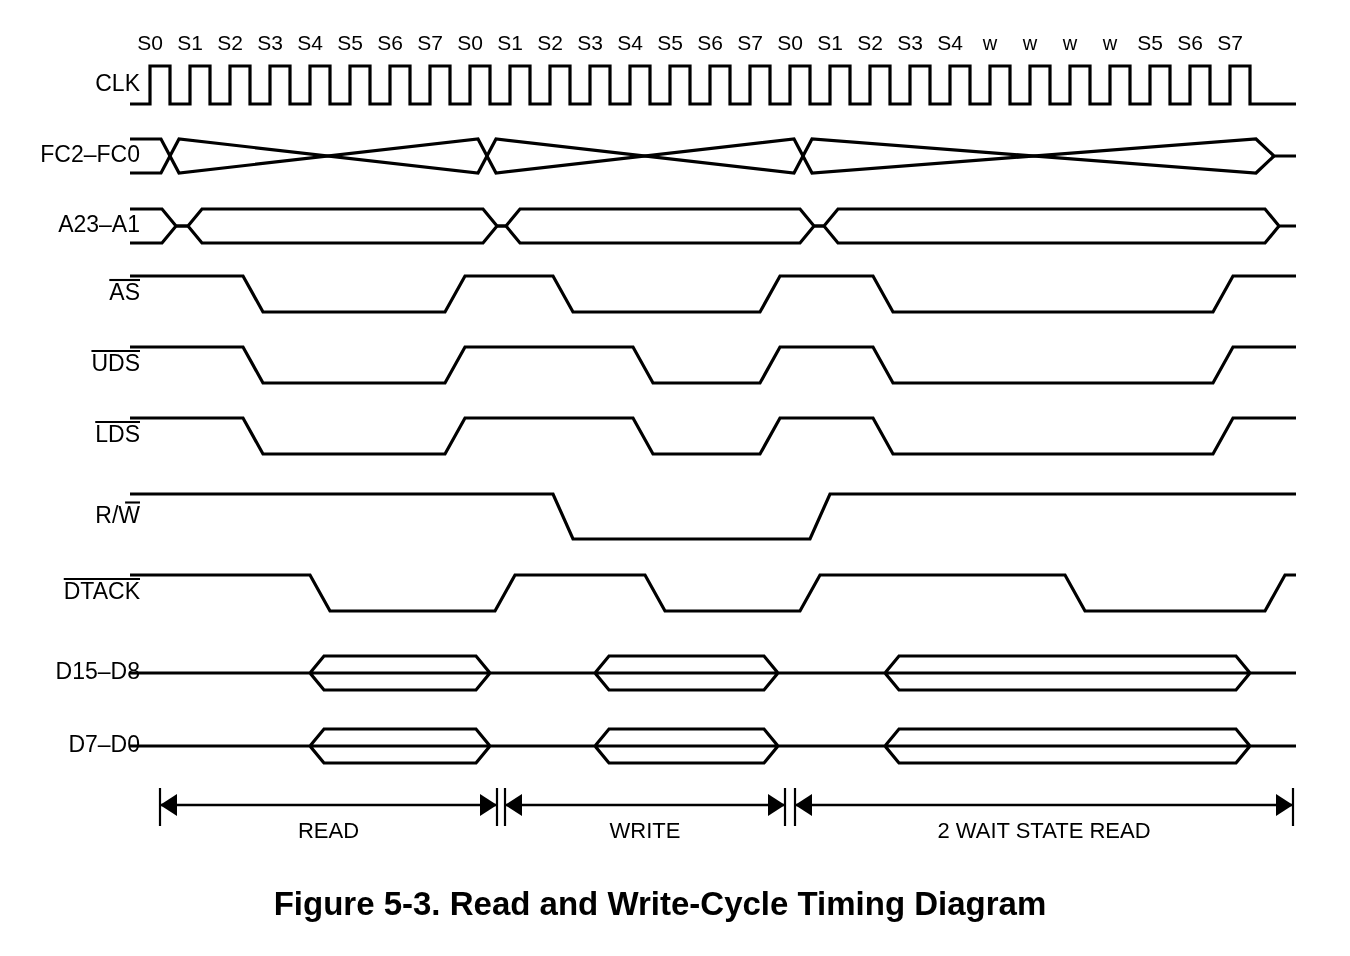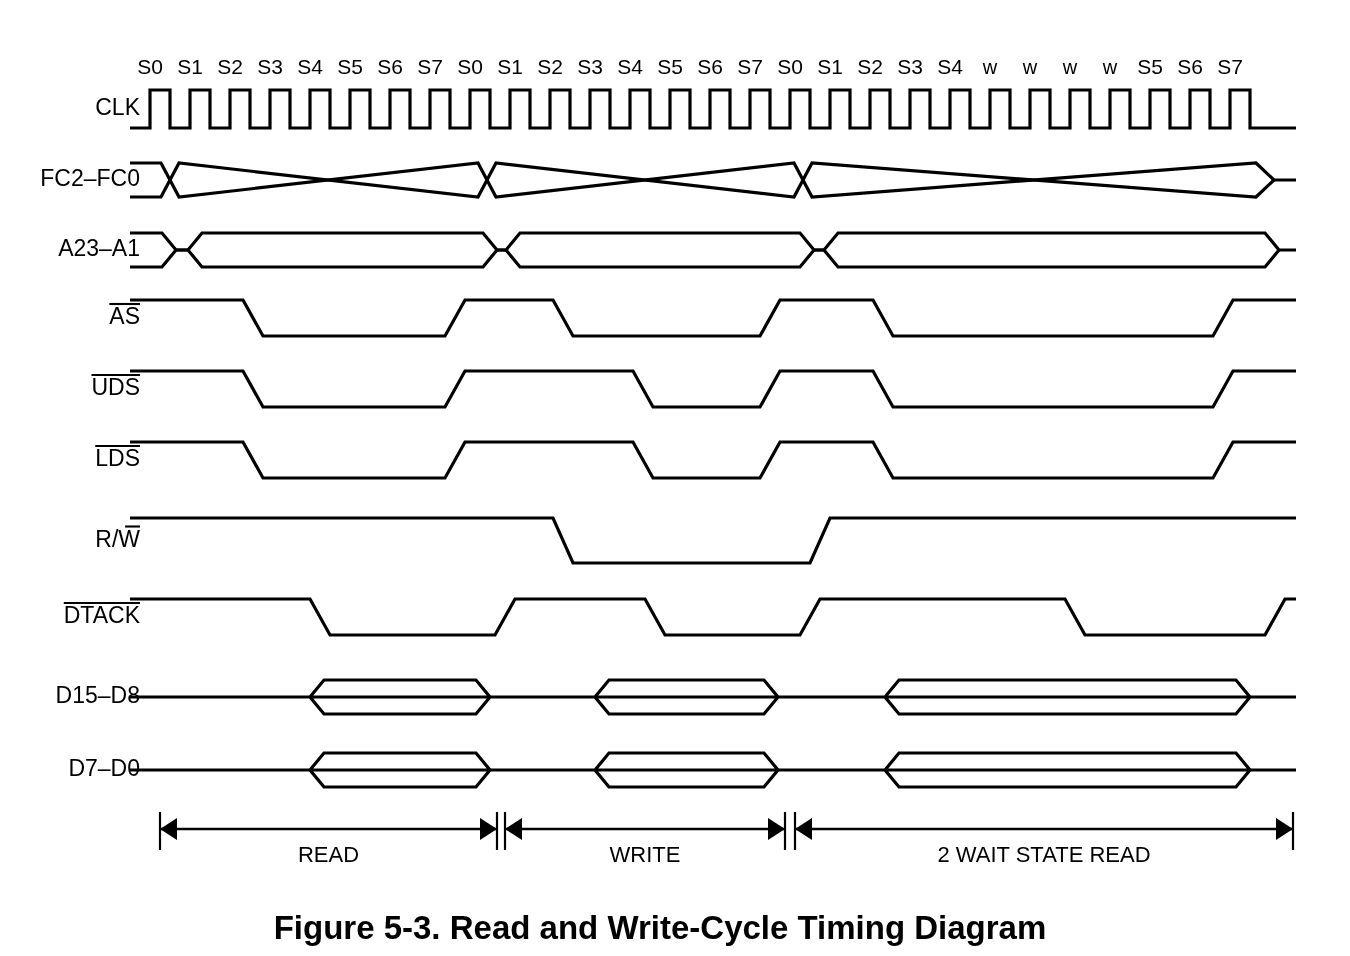--- a/index.html
+++ b/index.html
@@ -11,21 +11,20 @@
     width: 1350px;
     height: 956px;
     font-family: "Liberation Sans", sans-serif;
     color: #000000;
     overflow: hidden;
   }
   #figure-root {
     position: relative;
     width: 1350px;
     height: 925px;
-    margin-top: 24px;
   }
   svg#timing-svg {
     display: block;
     width: 1350px;
     height: 956px;
   }
   .wave-line {
     fill: none;
     stroke: #000000;
     stroke-width: 3.2;

